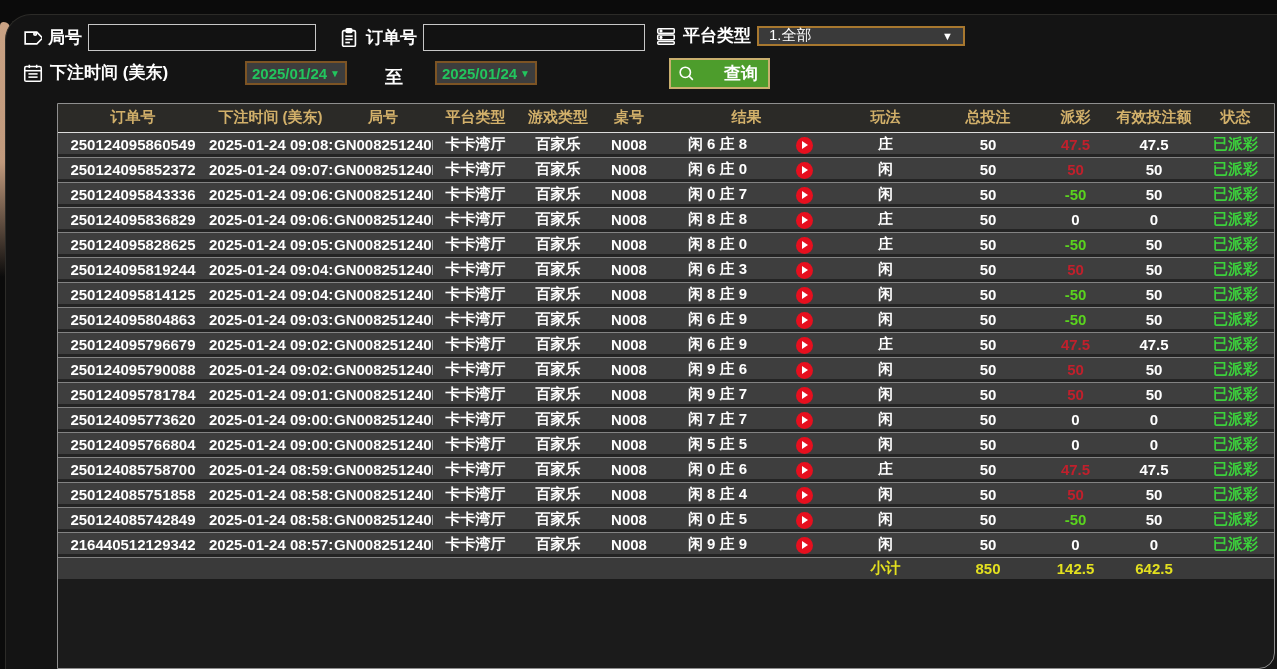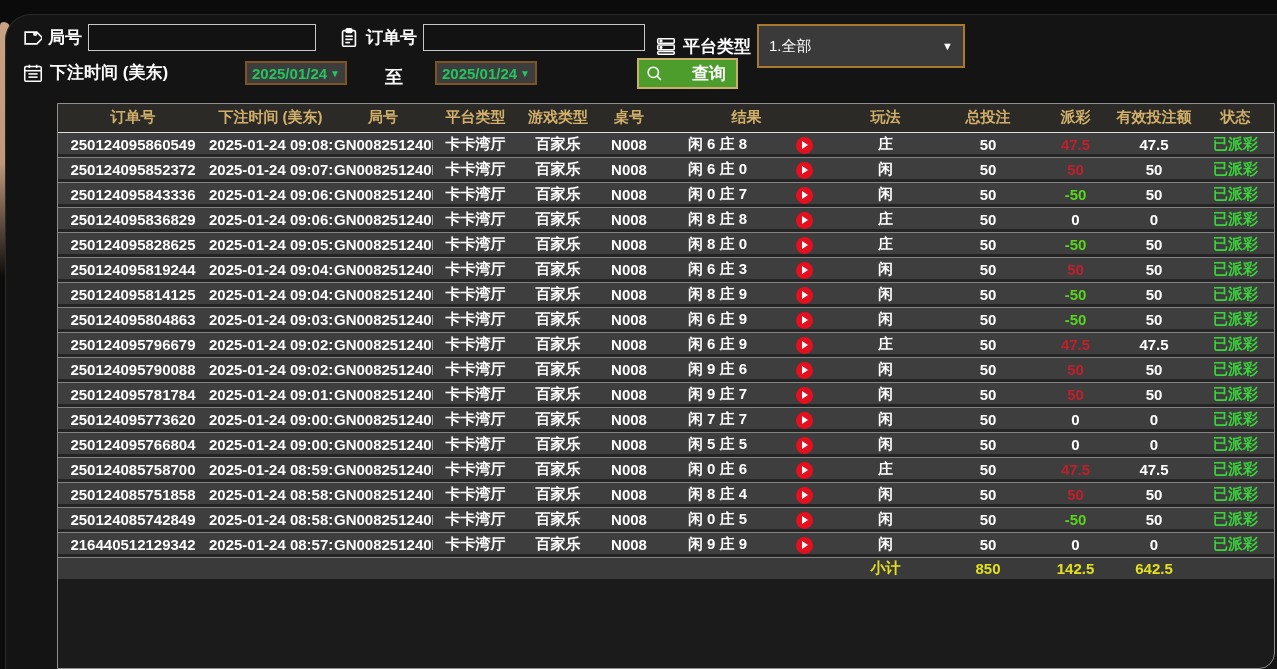--- a/index.html
+++ b/index.html
@@ -26,21 +26,21 @@
   .filters{ position:absolute; left:0; top:0; width:100%; height:100px; }
   .f-item{ position:absolute; display:flex; align-items:center; gap:6px; }
   .f-label{ font-size:17px; font-weight:bold; color:#fff; white-space:nowrap; }
   .f-icon{ width:22px; height:22px; flex:0 0 auto; display:inline-flex; }
   .f-icon svg{ width:100%; height:100%; }
   .txt-input{
     height:27px; background:#121212; border:1px solid #c7c7c7; color:#fff;
     font-size:15px; padding:0 6px; outline:none;
   }
   .dd{
-    height:44px; background:#3a3a3a; border:2px solid #a8782f; color:#fff;
+    height:20px; background:#3a3a3a; border:2px solid #a8782f; color:#fff;
     display:flex; align-items:center; justify-content:space-between;
     font-size:15px; padding:0 10px; cursor:pointer;
   }
   .dd .arrow{ font-size:11px; color:#fff; margin-left:8px; }
   .datebox{
     height:24px; width:102px; background:#3d3d3d; border:2px solid #7d5424;
     color:#22c55e; font-weight:bold; font-size:15px;
     display:flex; align-items:center; justify-content:center; gap:3px; cursor:pointer;
   }
   .datebox .arrow{ font-size:10px; }
@@ -162,21 +162,21 @@
 
   <span class="to-label" style="position:absolute; left:385px; top:65px;">至</span>
 
   <div class="f-item" style="left:435px; top:61px;">
     <div class="datebox">
       <span>2025/01/24</span>
       <span class="arrow">▼</span>
     </div>
   </div>
 
-  <button class="search-btn" style="position:absolute; left:637px; top:58px;gap:28px;">
+  <button class="search-btn" style="position:absolute; left:669px; top:58px;gap:28px;">
     <svg viewBox="0 0 24 24" fill="none" stroke="#fff" stroke-width="2">
       <circle cx="10.5" cy="10.5" r="6.5"></circle>
       <line x1="15.5" y1="15.5" x2="20" y2="20"></line>
     </svg>
     <span>查询</span>
   </button>
 </div>
 
 <div class="tbl-wrap">
   <table>

